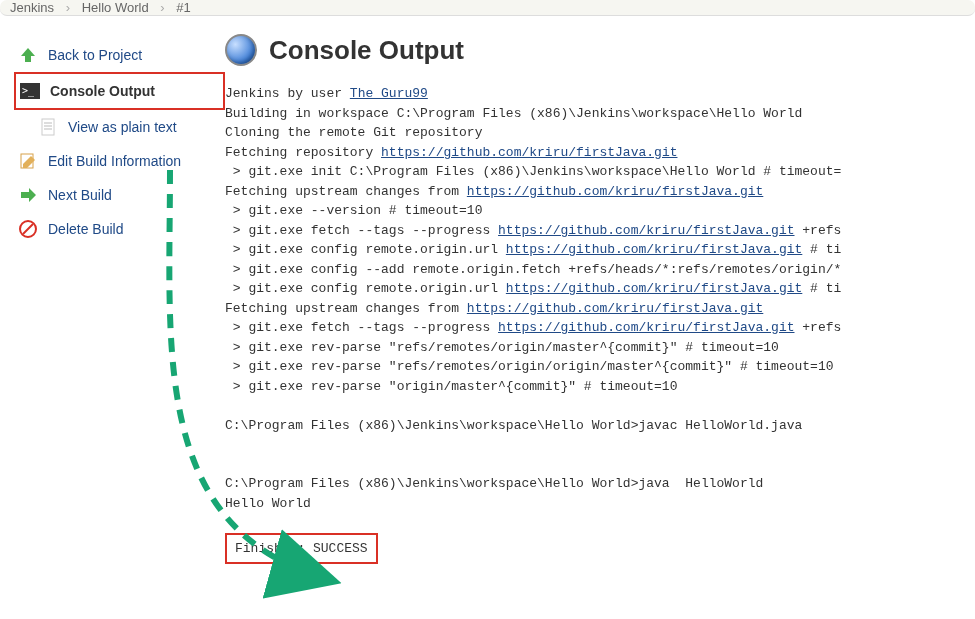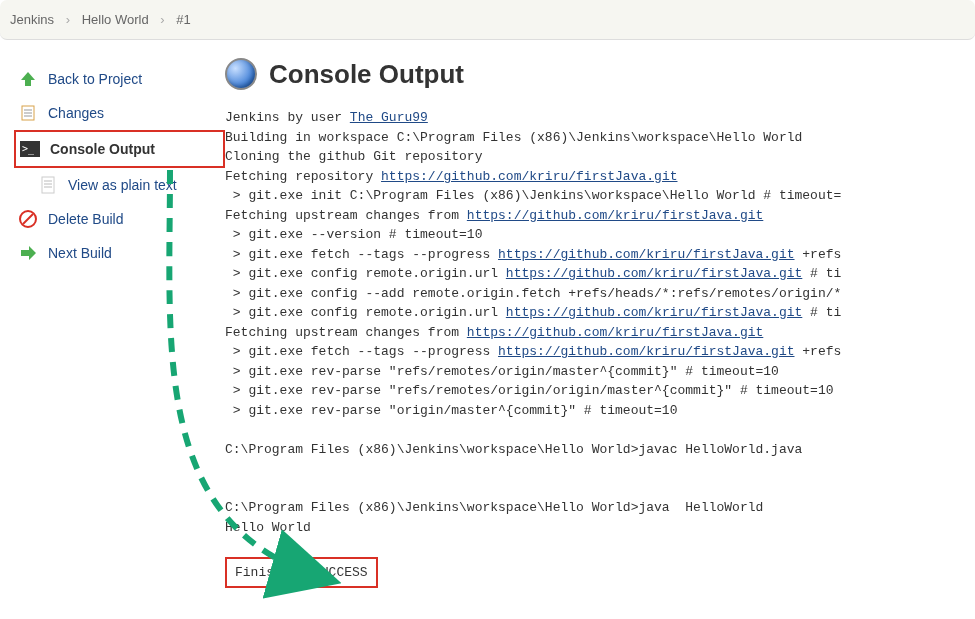--- a/index.html
+++ b/index.html
@@ -9,21 +9,21 @@
       color: #333;
       width: 975px;
       height: 619px;
       background: #fff;
       overflow: hidden;
       position: relative;
     }
     .breadcrumb {
       background: #f6f6f1;
       border-bottom: 1px solid #ddd;
-      padding: 12px 10px;
+      padding: 0 10px;
       font-size: 13px;
       border-radius: 7px;
     }
     .breadcrumb a {
       color: #666;
       text-decoration: none;
     }
     .breadcrumb .sep {
       color: #aaa;
       margin: 0 8px;
@@ -121,31 +121,20 @@
     <div class="side-item">
       <span class="icon">
         <svg width="18" height="18" viewBox="0 0 18 18">
             <path d="M9 2 L16 10 L12 10 L12 16 L6 16 L6 10 L2 10 Z" fill="#4caf50"></path>
           </svg>
       </span>
       <span class="lbl">Back to Project</span>
     </div>
 
 
-    <div class="side-item">
-      <span class="icon">
-        <svg width="18" height="18" viewBox="0 0 18 18">
-            <rect x="3" y="2" width="12" height="14" fill="#fff" stroke="#d8a24a"></rect>
-            <line x1="5" y1="6" x2="13" y2="6" stroke="#999"></line>
-            <line x1="5" y1="9" x2="13" y2="9" stroke="#999"></line>
-            <line x1="5" y1="12" x2="13" y2="12" stroke="#999"></line>
-          </svg>
-      </span>
-      <span class="lbl">Changes</span>
-    </div>
 
     <div class="side-item selected">
       <span class="icon">
         <svg width="20" height="16" viewBox="0 0 20 16">
             <rect x="0" y="0" width="20" height="16" fill="#333"></rect>
             <text x="2" y="11" fill="#fff" font-size="10" font-family="monospace">&gt;_</text>
           </svg>
       </span>
       <span class="lbl">Console Output</span>
     </div>
@@ -155,51 +144,60 @@
         <svg width="16" height="18" viewBox="0 0 16 18">
             <rect x="2" y="1" width="12" height="16" fill="#fff" stroke="#ccc"></rect>
             <line x1="4" y1="5" x2="12" y2="5" stroke="#bbb"></line>
             <line x1="4" y1="8" x2="12" y2="8" stroke="#bbb"></line>
             <line x1="4" y1="11" x2="12" y2="11" stroke="#bbb"></line>
           </svg>
       </span>
       <span class="lbl">View as plain text</span>
     </div>
 
+    <div class="side-item">
+      <span class="icon">
+        <svg width="18" height="18" viewBox="0 0 18 18">
+            <rect x="2" y="2" width="12" height="14" fill="#fff" stroke="#d8a24a"></rect>
+            <path d="M12 4 L16 8 L8 16 L4 16 L4 12 Z" fill="#e2b05a"></path>
+          </svg>
+      </span>
+      <span class="lbl">Edit Build Information</span>
+    </div>
+
+    <div class="side-item">
+      <span class="icon">
+        <svg width="18" height="18" viewBox="0 0 18 18">
+            <path d="M2 6 L10 6 L10 2 L17 9 L10 16 L10 12 L2 12 Z" fill="#4caf50"></path>
+          </svg>
+      </span>
+      <span class="lbl">Next Build</span>
+    </div>
 
     <div class="side-item">
       <span class="icon">
         <svg width="18" height="18" viewBox="0 0 18 18">
             <circle cx="9" cy="9" r="8" fill="none" stroke="#d93025" stroke-width="2"></circle>
             <line x1="4" y1="14" x2="14" y2="4" stroke="#d93025" stroke-width="2"></line>
           </svg>
       </span>
       <span class="lbl">Delete Build</span>
-    </div>
-
-    <div class="side-item">
-      <span class="icon">
-        <svg width="18" height="18" viewBox="0 0 18 18">
-            <path d="M2 6 L10 6 L10 2 L17 9 L10 16 L10 12 L2 12 Z" fill="#4caf50"></path>
-          </svg>
-      </span>
-      <span class="lbl">Next Build</span>
     </div>
 
   </div>
 
   <div class="main">
     <div class="title-row">
       <div class="orb"></div>
       <h1>Console Output</h1>
     </div>
 
     <div class="console"><span>Jenkins by user </span><a href="#">The_Guru99</a>
 <span>Building in workspace C:\Program Files (x86)\Jenkins\workspace\Hello World</span>
-<span>Cloning the github Git repository</span>
+<span>Cloning the remote Git repository</span>
 <span>Fetching repository </span><a href="#">https://github.com/kriru/firstJava.git</a>
 <span> &gt; git.exe init C:\Program Files (x86)\Jenkins\workspace\Hello World # timeout=</span>
 <span>Fetching upstream changes from </span><a href="#">https://github.com/kriru/firstJava.git</a>
 <span> &gt; git.exe --version # timeout=10</span>
 <span> &gt; git.exe fetch --tags --progress </span><a href="#">https://github.com/kriru/firstJava.git</a><span> +refs</span>
 <span> &gt; git.exe config remote.origin.url </span><a href="#">https://github.com/kriru/firstJava.git</a><span> # ti</span>
 <span> &gt; git.exe config --add remote.origin.fetch +refs/heads/*:refs/remotes/origin/*</span>
 <span> &gt; git.exe config remote.origin.url </span><a href="#">https://github.com/kriru/firstJava.git</a><span> # ti</span>
 <span>Fetching upstream changes from </span><a href="#">https://github.com/kriru/firstJava.git</a>
 <span> &gt; git.exe fetch --tags --progress </span><a href="#">https://github.com/kriru/firstJava.git</a><span> +refs</span>

